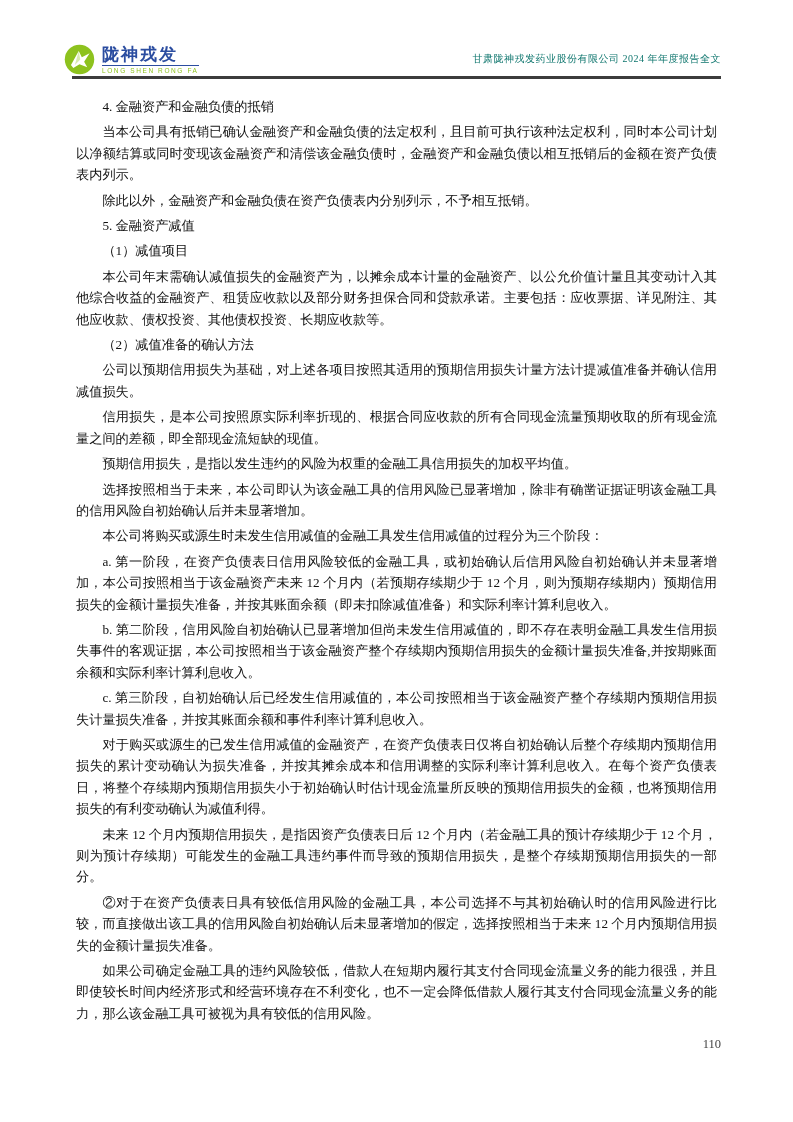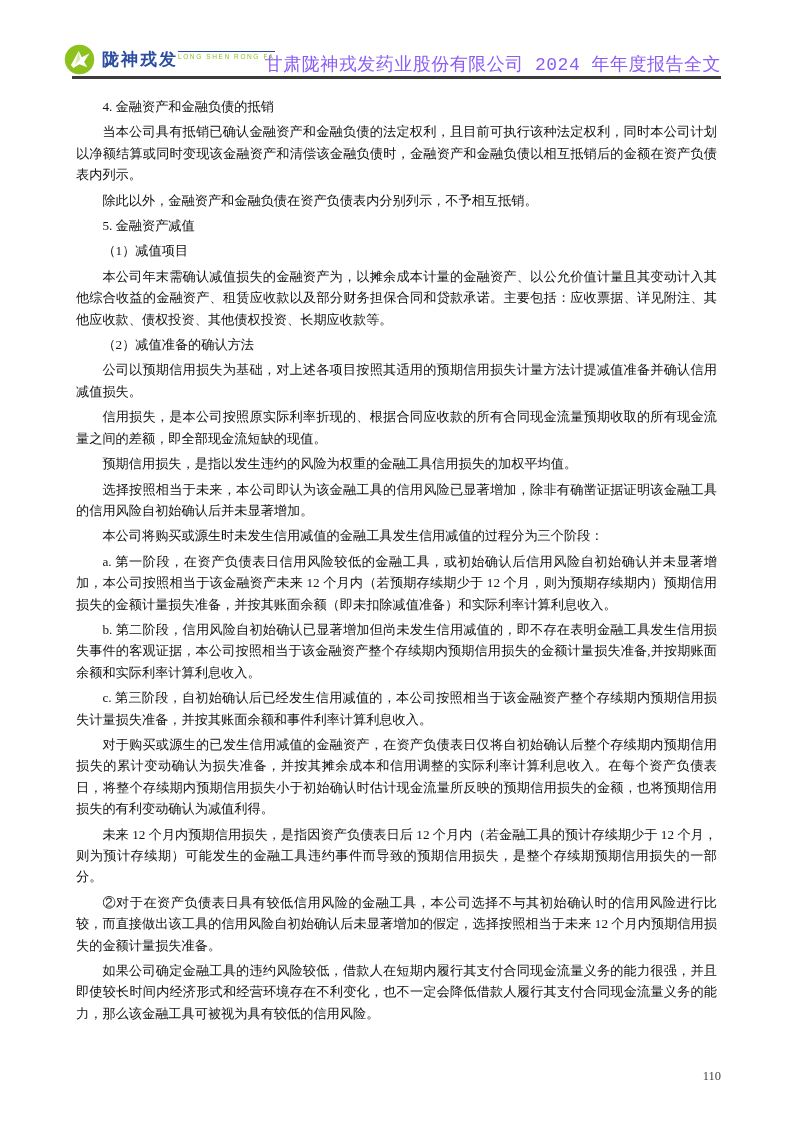--- a/index.html
+++ b/index.html
@@ -12,39 +12,38 @@
     color: #111;
     overflow: hidden;
     box-sizing: border-box;
   }
   
   .logo {
     position: absolute; left: 64px; top: 44px;
     display: flex; align-items: center; gap: 7px;
   }
   .logo-icon { width: 31px; height: 31px; display: block; }
-  .logo-names { display: flex; flex-direction: row; }
+  .logo-names { display: flex; flex-direction: column; }
   .logo-cn {
     font-family: "Liberation Sans", sans-serif;
     font-weight: bold; font-size: 17px; letter-spacing: 2px;
     color: #2b4da0; line-height: 19px;
   }
   .logo-en {
     font-family: "Liberation Sans", sans-serif;
     font-size: 6.5px; letter-spacing: 1.6px;
     color: #8dc21e;
     border-top: 1px solid #2b4da0;
     padding-top: 1px; margin-top: 1px;
     white-space: nowrap;
   }
   .report-title {
     position: absolute; top: 52px; right: 72px;
-    font-size: 18px; color: #8b5cf6; letter-spacing: 0.5px;
+    font-size: 10px; color: #0f766e; letter-spacing: 0.5px;
     white-space: nowrap;
-    font-family: Liberation Mono, monospace;
   }
   .header-rule {
     position: absolute; top: 76px; left: 72px; width: 649px;
     height: 3px; background: #3c3c3c;
   }
   
   .body-text {
     position: absolute; top: 92px; left: 72px; width: 649px;
     font-size: 13.2px; line-height: 21.4px;
     text-align: justify; text-justify: inter-ideograph;
@@ -55,21 +54,21 @@
     padding-left: 2em; text-indent: 0;
     text-align: left;
   }
   .bullet-dot {
     display: inline-block; font-size: 9px; vertical-align: 2px;
     margin-right: 1.7em; color: #000;
   }
   
   .page-number {
     position: absolute; top: 1037px; left: 72px; width: 649px;
-    text-align: right; font-size: 12.5px; color: #444; margin-top: 32px;
+    text-align: right; font-size: 12.5px; color: #444;
   }
 </style>
 </head>
 <body>
 
 <div class="page">
 
   <div class="logo">
     <svg class="logo-icon" viewBox="0 0 40 40" xmlns="http://www.w3.org/2000/svg">
       <circle cx="20" cy="20" r="19" fill="#8dc21e"></circle>

